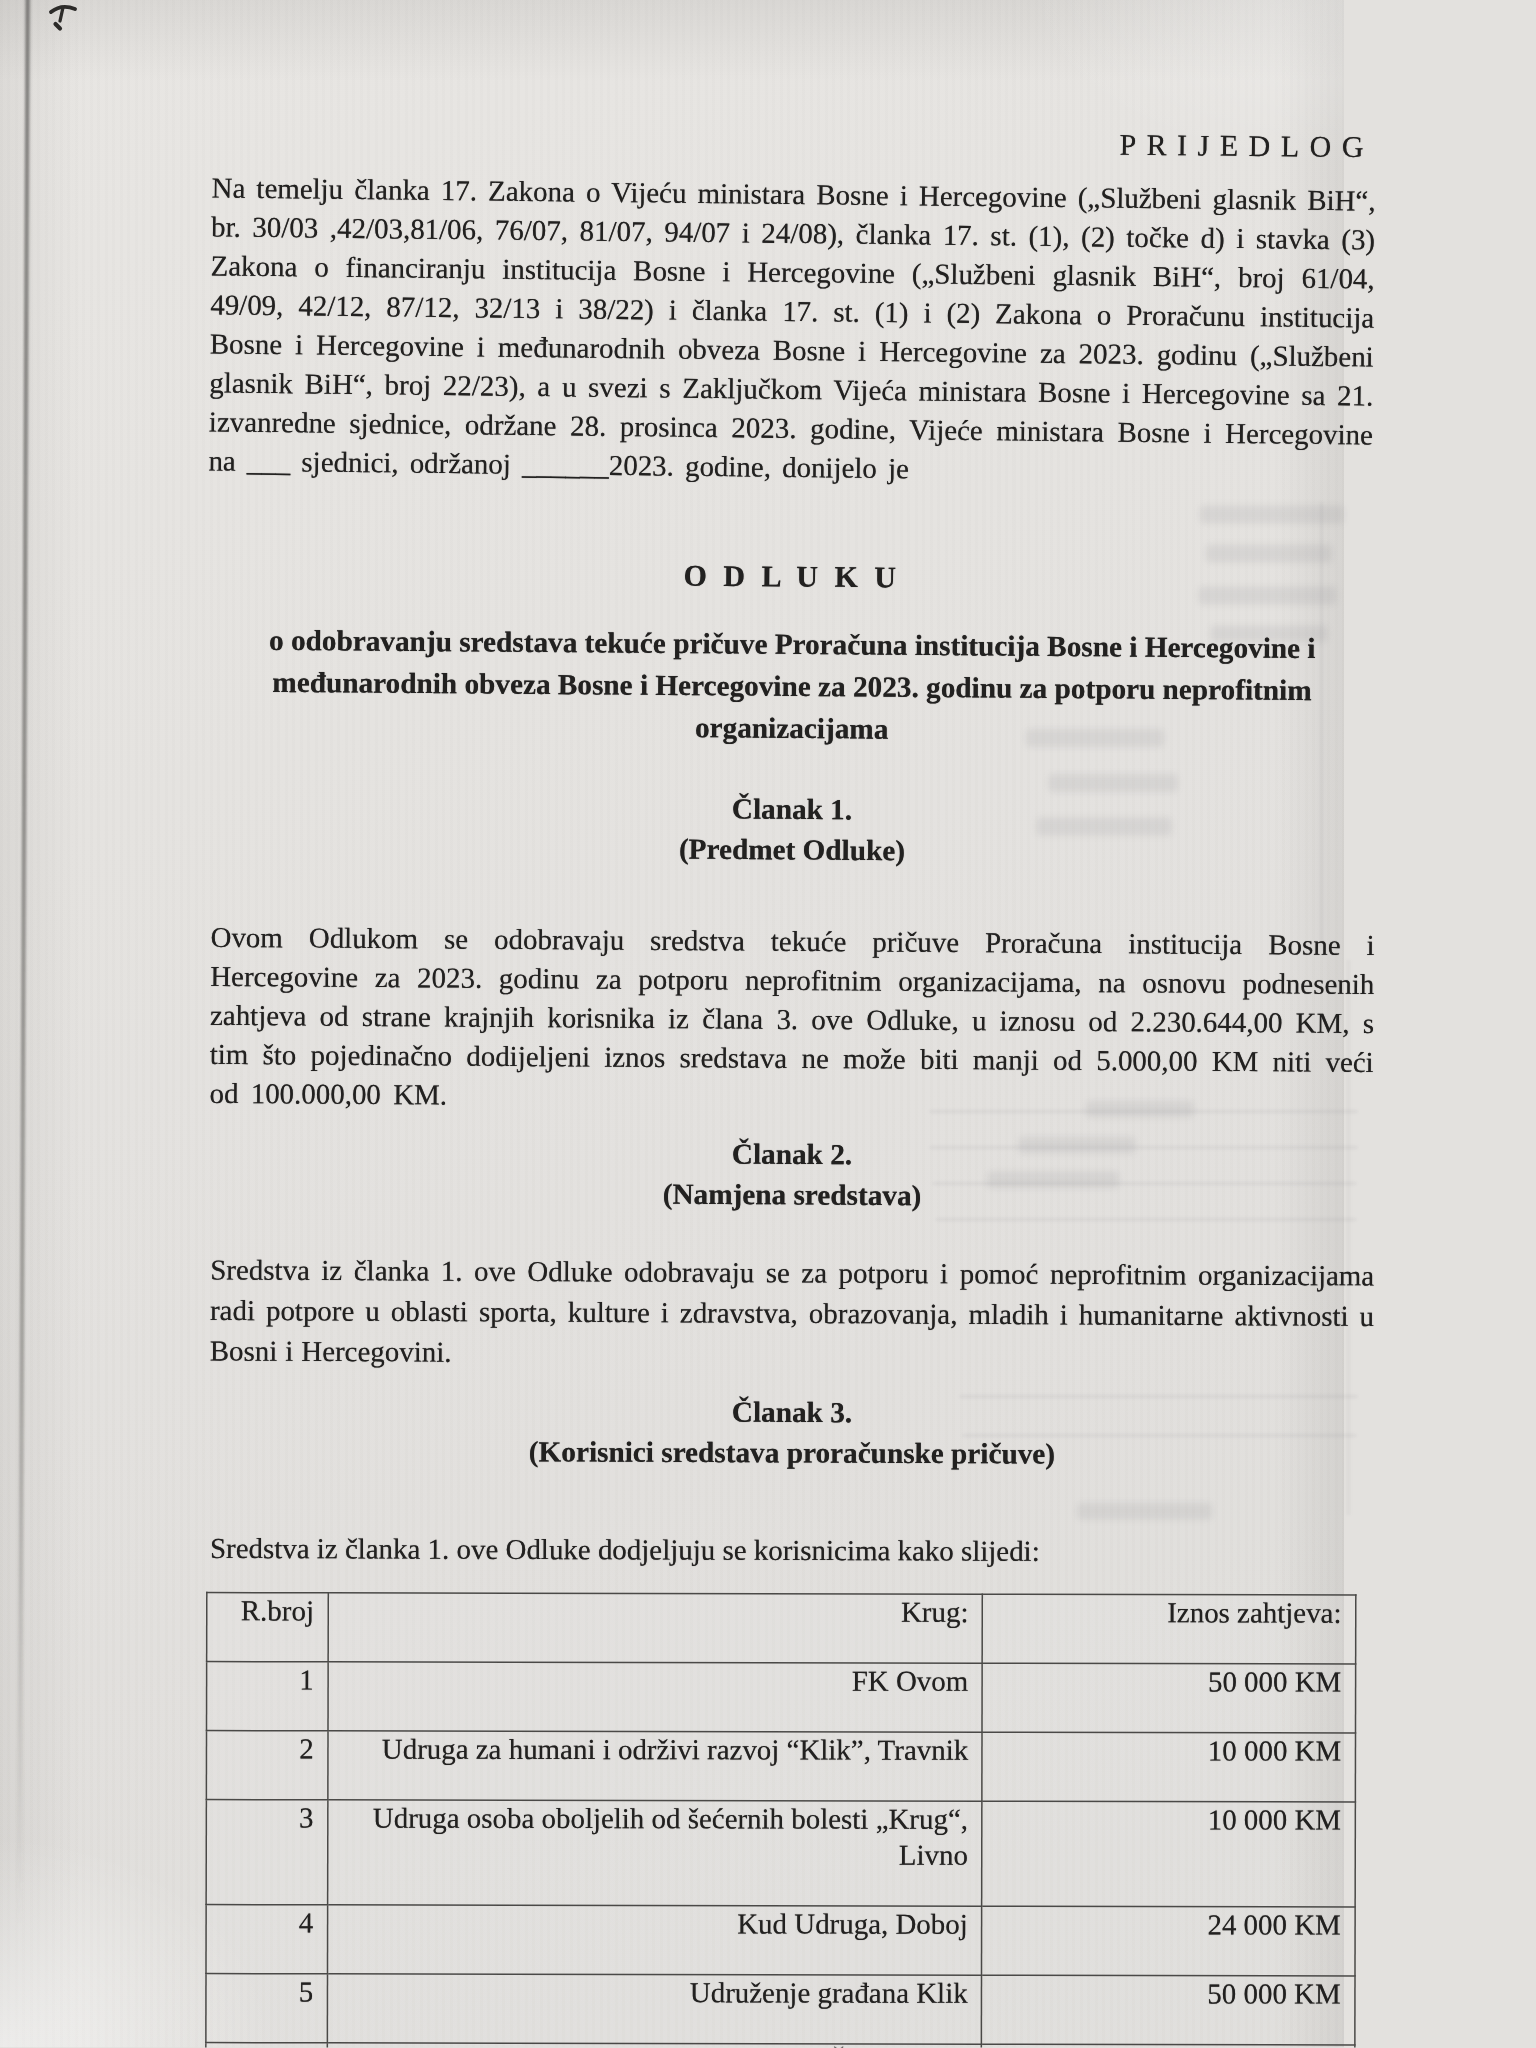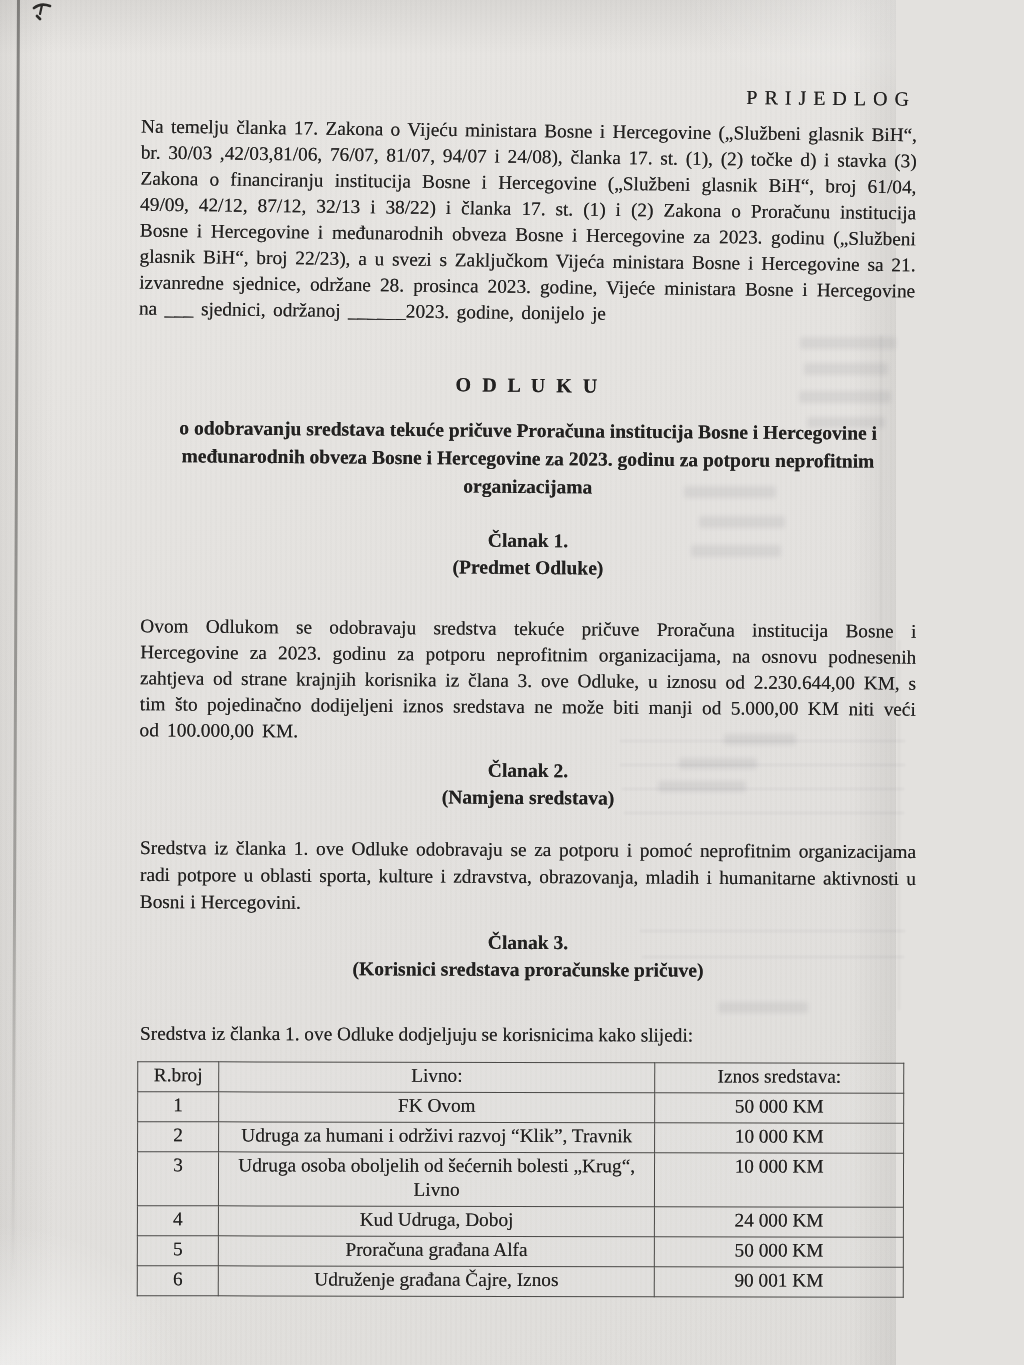--- a/index.html
+++ b/index.html
@@ -55,22 +55,22 @@
   .a3h{top:932px;transform:rotate(0.25deg);}
   .a3s{top:959px;transform:rotate(0.25deg);}
   .p4{top:1022px;text-align:left;transform:rotate(0.2deg);}
 
   table.benef{
     position:absolute;left:137px;top:1062px;width:767px;
     border-collapse:collapse;font-size:19.3px;transform:rotate(0.12deg);
     text-shadow:0 0 0.5px rgba(35,34,32,0.7);
   }
   table.benef th,table.benef td{
-    border:1.8px solid #4a4947;font-weight:normal;text-align:center;
-    padding:1px 9px 4px 9px;height:24px;line-height:24px;vertical-align:top;
+    border:1.8px solid #4a4947;font-weight:normal;text-align:right;
+    padding:1px 9px 20px 9px;height:24px;line-height:24px;vertical-align:top;
     background:rgba(255,255,255,0.06);
   }
 </style>
 </head>
 <body>
 
 <div class="page">
 
   <div class="fold-line"></div>
 
@@ -123,22 +123,22 @@
 
   <table class="benef">
     <colgroup>
       <col style="width:81px">
         <col style="width:437px">
         <col style="width:249px">
     </colgroup>
     <thead>
       <tr>
         <th>R.broj</th>
-        <th>Livno:</th>
-        <th>Iznos sredstava:</th>
+        <th>Krug:</th>
+        <th>Iznos zahtjeva:</th>
       </tr>
     </thead>
     <tbody>
       <tr>
         <td>1</td>
         <td>FK Ovom</td>
         <td>50 000 KM</td>
       </tr>
       <tr>
         <td>2</td>
@@ -150,21 +150,21 @@
         <td>Udruga osoba oboljelih od šećernih bolesti „Krug“, Livno</td>
         <td>10 000 KM</td>
       </tr>
       <tr>
         <td>4</td>
         <td>Kud Udruga, Doboj</td>
         <td>24 000 KM</td>
       </tr>
       <tr>
         <td>5</td>
-        <td>Proračuna građana Alfa</td>
+        <td>Udruženje građana Klik</td>
         <td>50 000 KM</td>
       </tr>
       <tr>
         <td>6</td>
         <td>Udruženje građana Čajre, Iznos</td>
         <td>90 001 KM</td>
       </tr>
     </tbody>
   </table>
 

